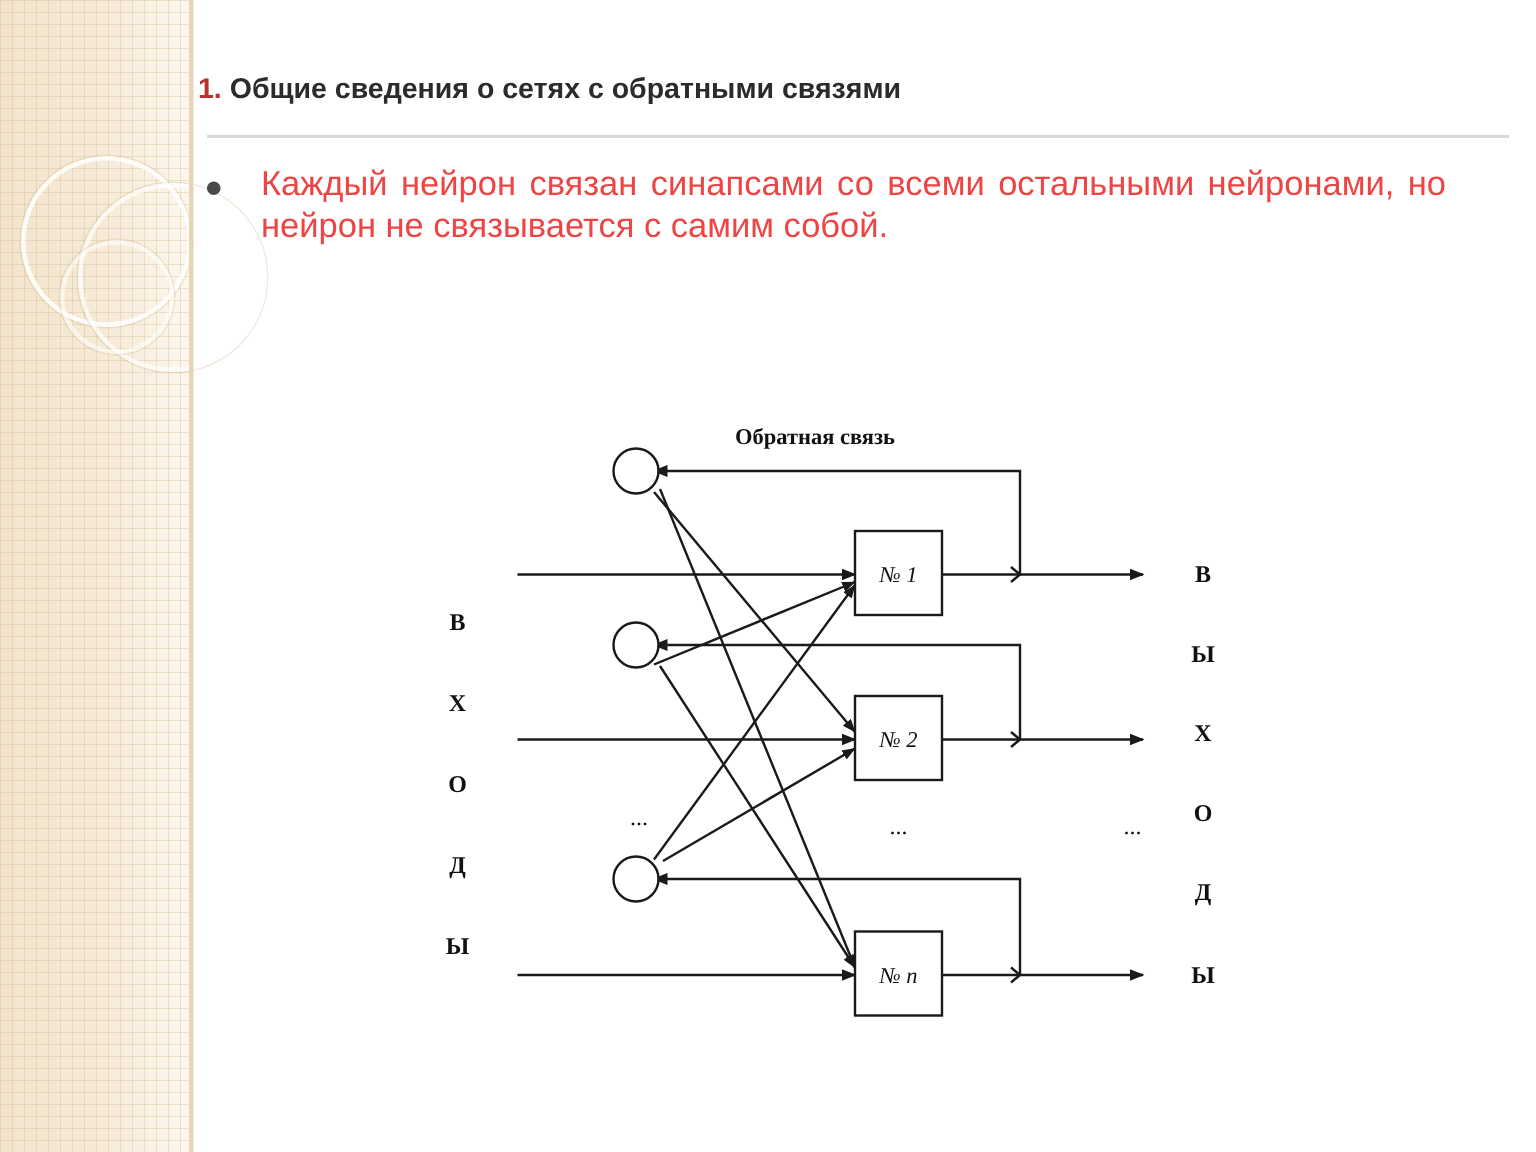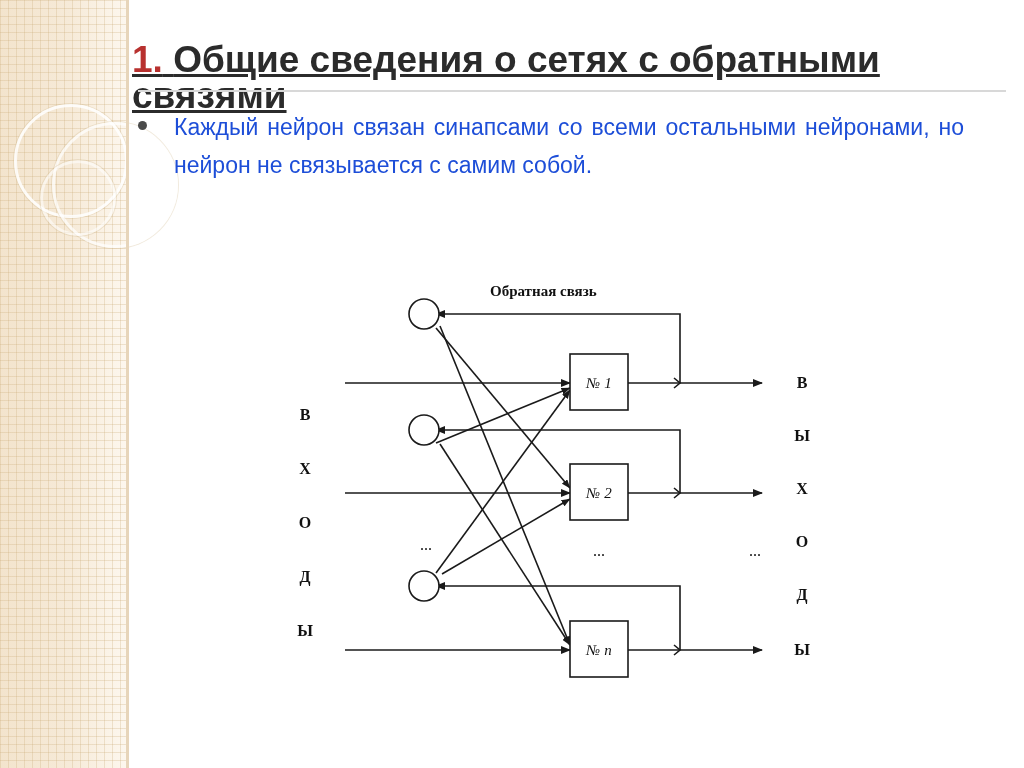--- a/index.html
+++ b/index.html
@@ -41,26 +41,25 @@
   .ring-a { left: 14px;  top: 104px; width: 108px; height: 108px; }
   .ring-b { left: 52px;  top: 122px; width: 120px; height: 120px; border-color: rgba(255,255,255,0.7); }
   .ring-c { left: 40px;  top: 160px; width: 70px;  height: 70px;  border-color: rgba(255,255,255,0.55); }
 
   
   .title {
     position: absolute;
     left: 132px;
     top: 42px;
     width: 880px;
-    font-size: 37px;
+    font-size: 19px;
     font-weight: bold;
     color: #2b2b2b;
     letter-spacing: 0px;
     line-height: 36px;
-    text-decoration: underline;
   }
   .title-number { color: #b8312f; font-weight: bold; }
   .title-rule {
     position: absolute;
     left: 138px;
     top: 90px;
     width: 868px;
     height: 2px;
     background: #d8d8d8;
   }
@@ -77,22 +76,22 @@
     left: 0;
     top: 13px;
     width: 9px;
     height: 9px;
     background: #4a4a4a;
     border-radius: 50%;
   }
   .bullet-text {
     margin-left: 36px;
     font-size: 23px;
-    line-height: 38px;
-    color: #1d4ed8;
+    line-height: 28px;
+    color: #ef4444;
     text-align: justify;
     text-align-last: left;
     width: 790px;
   }
 
   
   .diagram {
     position: absolute;
     left: 250px;
     top: 268px;

